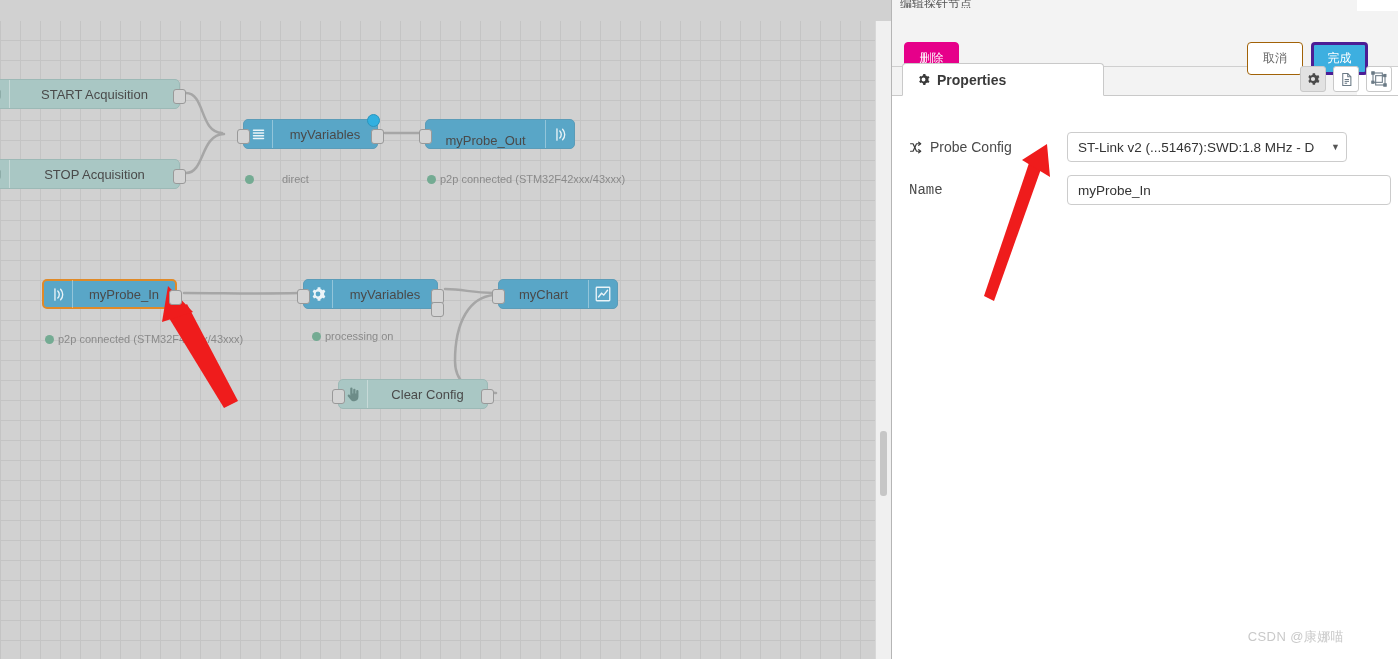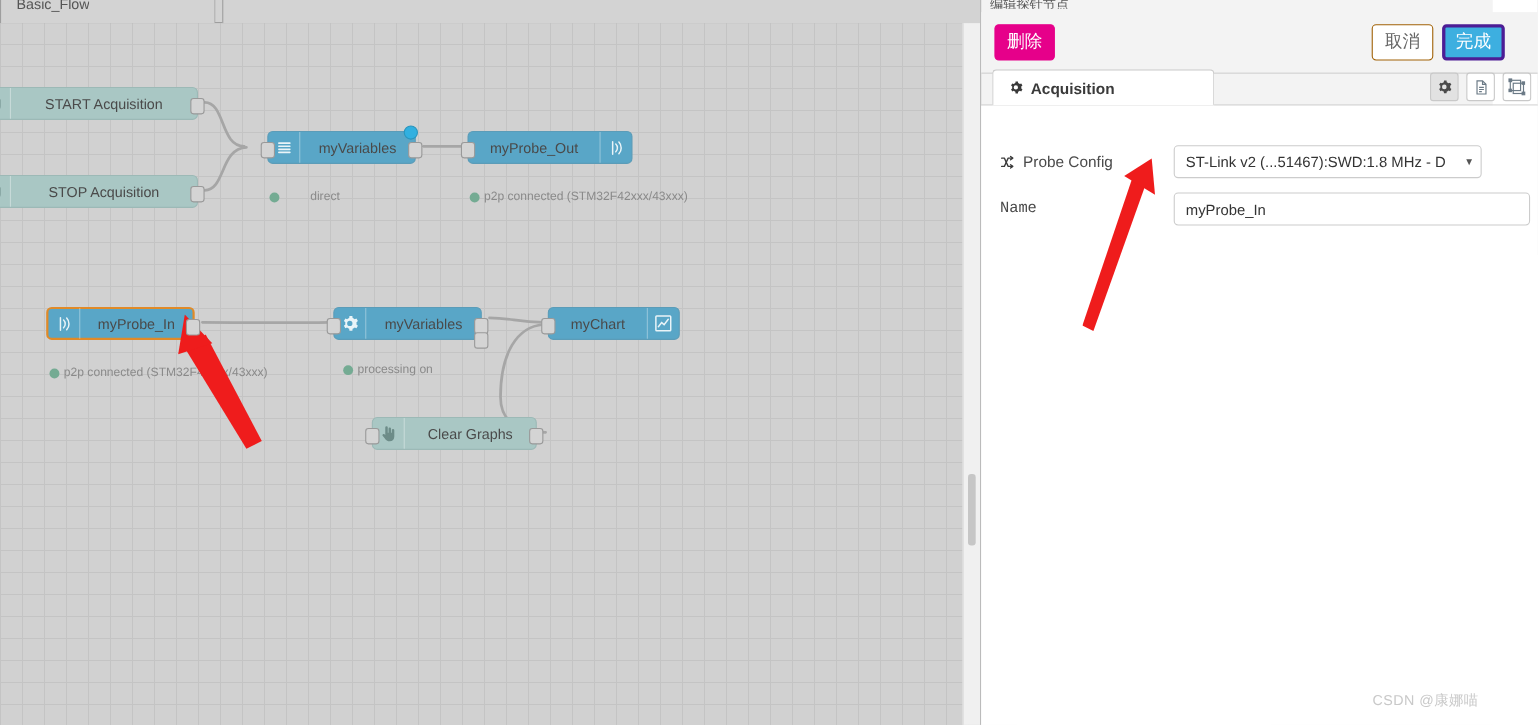--- a/index.html
+++ b/index.html
@@ -102,22 +102,22 @@
   }
   #panel-crumb{
     position:absolute;left:8px;top:-4px;font-size:12px;color:#555;
     height:12px;overflow:hidden;
   }
   #panel-toolbar{
     position:absolute;left:0;top:11px;width:506px;height:56px;
     background:#f3f3f3;border-bottom:1px solid #cfcfcf;box-sizing:border-box;
   }
   .btn{
-    position:absolute;font-size:16px;border-radius:4px;cursor:pointer;
-    display:flex;align-items:center;justify-content:center;box-sizing:border-box;
+    position:absolute;font-size:12px;border-radius:4px;cursor:pointer;
+    display:flex;align-items:center;justify-content:center;box-sizing:border-box;margin-top:20px;
   }
   #btn-delete{left:12px;top:11px;width:55px;height:33px;background:#e6008a;color:#fff;border:1px solid #e6008a;}
   #btn-cancel{left:355px;top:11px;width:56px;height:33px;background:#fff;color:#666;border:1px solid #a16207;}
   #btn-done{left:419px;top:11px;width:57px;height:33px;background:#3dafe0;color:#fff;border:3px solid #4c1d95;}
 
   #tabstrip{
     position:absolute;left:0;top:52px;width:506px;height:44px;
     border-bottom:1px solid #c9c9c9;box-sizing:border-box;
   }
   #tab-props{
@@ -222,21 +222,21 @@
       <span class="node-label ital">myVariables</span>
       <span class="port in"></span>
       <span class="port out"></span>
       <span class="changed-dot"></span>
     </div>
     <div class="status" style="left:245px;top:152px;gap:28px;">
       <span class="dot"></span>
       <span>direct</span>
     </div>
 
-    <div class="node blue" style="left:425px;top:98px;width:150px;">
+    <div class="node blue" style="left:425px;top:98px;width:150px;align-items:flex-end;">
       <span class="node-label">myProbe_Out</span>
       <span class="node-icon right">
         <svg width="17" height="17" viewBox="0 0 24 24" fill="none" stroke="#eaf4f8" stroke-width="1.9" stroke-linecap="round">
           <path d="M7 20 L7 4"></path>
           <path d="M11 7 a7 7 0 0 1 0 10"></path>
           <path d="M15 4.5 a11 11 0 0 1 0 15"></path>
         </svg>
       </span>
       <span class="port in"></span>
     </div>
@@ -287,39 +287,33 @@
       </span>
       <span class="port in"></span>
     </div>
 
     <div class="node pale" style="left:338px;top:358px;width:150px;">
       <span class="node-icon left">
         <svg width="17" height="17" viewBox="0 0 24 24" fill="#6d8c88">
           <path d="M9 2a1.6 1.6 0 0 1 1.6 1.6v7h1V5.4a1.6 1.6 0 0 1 3.2 0v5.2h1V7.1a1.6 1.6 0 0 1 3.2 0v8.2c0 3.6-2.3 6.2-5.9 6.2-3 0-4.7-1.2-6.2-3.6L4 14.4c-.6-1 0-2.2 1.1-2.4.6-.1 1.2.1 1.5.6l.8 1.2V3.6A1.6 1.6 0 0 1 9 2z"></path>
         </svg>
       </span>
-      <span class="node-label">Clear Graphs</span>
+      <span class="node-label">Clear Config</span>
       <span class="port in"></span>
       <span class="port out"></span>
     </div>
 
     <svg class="arrow" style="left:160px;top:265px;width:110px;height:125px;">
       <g fill="#ef1c1c">
         <polygon points="78,115 27,18 9,32 64,122"></polygon>
         <polygon points="8,0 33,26 2,36"></polygon>
       </g>
     </svg>
   </div>
 
-  <div id="editor-header">
-    <div id="tab-rest"></div>
-    <div id="tab-active">
-      <div id="tab-active-label">Basic_Flow</div>
-    </div>
-  </div>
 
   <div id="v-scroll-track">
     <div id="v-scroll-thumb"></div>
   </div>
 </div>
 
 <div id="panel">
 
   <div id="panel-crumb">编辑探针节点</div>
 
@@ -329,21 +323,21 @@
     <div class="btn" id="btn-done">完成</div>
   </div>
 
   <div id="tabstrip">
     <div id="tab-props">
       <span style="display:flex;align-items:center;">
         <svg width="13" height="13" viewBox="0 0 24 24" fill="#3a3a3a">
           <path d="M12 8.4a3.6 3.6 0 1 0 0 7.2 3.6 3.6 0 0 0 0-7.2zm9.2 3.6c0 .6-.05 1.1-.14 1.65l2.0 1.55-2 3.46-2.36-.95a7.7 7.7 0 0 1-2.85 1.65L15.5 22h-4l-.35-2.64a7.7 7.7 0 0 1-2.85-1.65l-2.36.95-2-3.46 2.0-1.55A8.6 8.6 0 0 1 5.8 12c0-.56.05-1.1.14-1.65l-2-1.55 2-3.46 2.36.95a7.7 7.7 0 0 1 2.85-1.65L11.5 2h4l.35 2.64a7.7 7.7 0 0 1 2.85 1.65l2.36-.95 2 3.46-2.0 1.55c.1.54.14 1.09.14 1.65z"></path>
         </svg>
       </span>
-      <span>Acquisition</span>
+      <span>Properties</span>
     </div>
 
     <div class="hdr-icon-btn active" id="hdr-gear">
       <svg width="14" height="14" viewBox="0 0 24 24" fill="#4a4a4a">
         <path d="M12 8.4a3.6 3.6 0 1 0 0 7.2 3.6 3.6 0 0 0 0-7.2zm9.2 3.6c0 .6-.05 1.1-.14 1.65l2.0 1.55-2 3.46-2.36-.95a7.7 7.7 0 0 1-2.85 1.65L15.5 22h-4l-.35-2.64a7.7 7.7 0 0 1-2.85-1.65l-2.36.95-2-3.46 2.0-1.55A8.6 8.6 0 0 1 5.8 12c0-.56.05-1.1.14-1.65l-2-1.55 2-3.46 2.36.95a7.7 7.7 0 0 1 2.85-1.65L11.5 2h4l.35 2.64a7.7 7.7 0 0 1 2.85 1.65l2.36-.95 2 3.46-2.0 1.55c.1.54.14 1.09.14 1.65z"></path>
       </svg>
     </div>
     <div class="hdr-icon-btn" id="hdr-doc">
       <svg width="15" height="15" viewBox="0 0 24 24" fill="none" stroke="#6b7a86" stroke-width="1.7">
         <path d="M6 2.5h8l5 5v14H6z" fill="#fff"></path>

